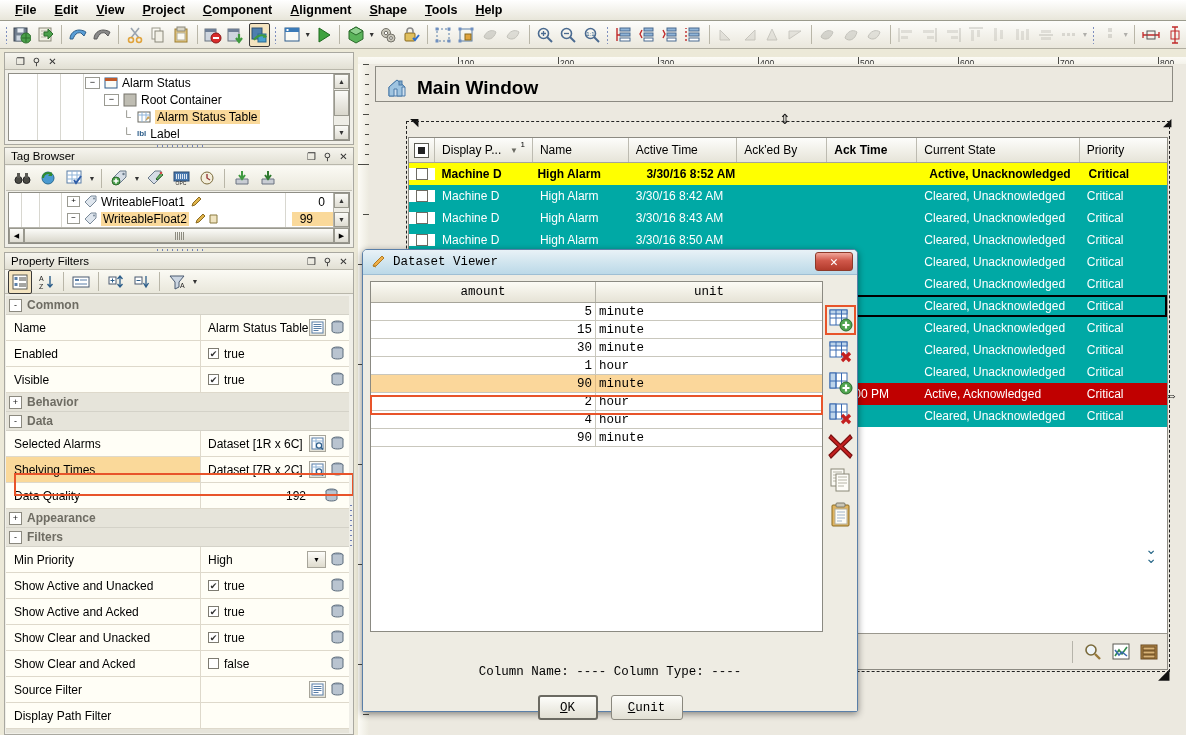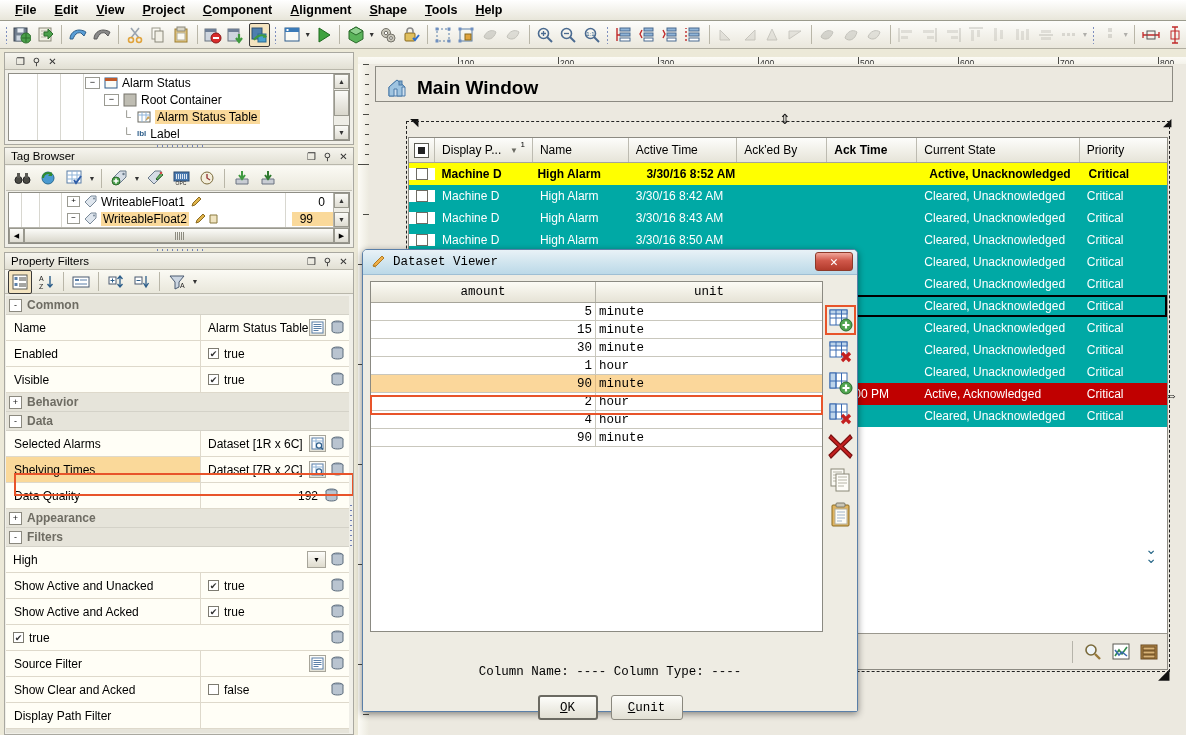--- a/index.html
+++ b/index.html
@@ -824,41 +824,42 @@
                 <ellipse cx="7.5" cy="3" rx="5.5" ry="2" fill="#9aa8b8" stroke="#5a6a7a"></ellipse>
                 <path d="M2 3v8c0 1.1 2.5 2 5.5 2s5.5-.9 5.5-2V3" fill="#b9c4d0" stroke="#5a6a7a"></path>
               </svg>
           </span>
         </div>
       </div>
 
       <div class="prow">
         <div class="pname">Data Quality</div>
         <div class="pval rightal">
-          <span style="margin-right:5px;">192</span>
+          <span style="margin-right:17px;">192</span>
           <span class="bindico">
             <svg width="15" height="15" viewBox="0 0 15 15">
                 <ellipse cx="7.5" cy="3" rx="5.5" ry="2" fill="#9aa8b8" stroke="#5a6a7a"></ellipse>
                 <path d="M2 3v8c0 1.1 2.5 2 5.5 2s5.5-.9 5.5-2V3" fill="#b9c4d0" stroke="#5a6a7a"></path>
               </svg>
           </span>
         </div>
       </div>
 
       <div class="pgroup">
         <span class="pgexp">+</span>
         <span>Appearance</span>
       </div>
 
       <div class="pgroup">
         <span class="pgexp">-</span>
         <span>Filters</span>
       </div>
 
       <div class="prow">
+        <div class="pname">Min Priority</div>
         <div class="pval">
           <span style="flex:1;">High</span>
           <span class="ddbtn">▼</span>
           <span class="bindico">
             <svg width="15" height="15" viewBox="0 0 15 15">
                 <ellipse cx="7.5" cy="3" rx="5.5" ry="2" fill="#9aa8b8" stroke="#5a6a7a"></ellipse>
                 <path d="M2 3v8c0 1.1 2.5 2 5.5 2s5.5-.9 5.5-2V3" fill="#b9c4d0" stroke="#5a6a7a"></path>
               </svg>
           </span>
         </div>
@@ -886,56 +887,57 @@
           <span class="bindico">
             <svg width="15" height="15" viewBox="0 0 15 15">
                 <ellipse cx="7.5" cy="3" rx="5.5" ry="2" fill="#9aa8b8" stroke="#5a6a7a"></ellipse>
                 <path d="M2 3v8c0 1.1 2.5 2 5.5 2s5.5-.9 5.5-2V3" fill="#b9c4d0" stroke="#5a6a7a"></path>
               </svg>
           </span>
         </div>
       </div>
 
       <div class="prow">
+        <div class="pname">Show Clear and Unacked</div>
         <div class="pval">
           <span class="cbx">✔</span>
           <span style="flex:1;">true</span>
+          <span class="bindico">
+            <svg width="15" height="15" viewBox="0 0 15 15">
+                <ellipse cx="7.5" cy="3" rx="5.5" ry="2" fill="#9aa8b8" stroke="#5a6a7a"></ellipse>
+                <path d="M2 3v8c0 1.1 2.5 2 5.5 2s5.5-.9 5.5-2V3" fill="#b9c4d0" stroke="#5a6a7a"></path>
+              </svg>
+          </span>
+        </div>
+      </div>
+
+      <div class="prow">
+        <div class="pname">Show Clear and Acked</div>
+        <div class="pval">
+          <span class="cbx"></span>
+          <span style="flex:1;">false</span>
           <span class="bindico">
             <svg width="15" height="15" viewBox="0 0 15 15">
                 <ellipse cx="7.5" cy="3" rx="5.5" ry="2" fill="#9aa8b8" stroke="#5a6a7a"></ellipse>
                 <path d="M2 3v8c0 1.1 2.5 2 5.5 2s5.5-.9 5.5-2V3" fill="#b9c4d0" stroke="#5a6a7a"></path>
               </svg>
           </span>
         </div>
       </div>
 
       <div class="prow">
         <div class="pname">Source Filter</div>
         <div class="pval">
           <span style="flex:1;"></span>
           <span class="btn-ico">
             <svg width="13" height="13" viewBox="0 0 13 13">
                 <rect x="1" y="1" width="11" height="11" fill="#fff" stroke="#5a7fa8"></rect>
                 <path d="M2.5 3.5h8M2.5 5.5h8M2.5 7.5h8M2.5 9.5h5" stroke="#5a7fa8"></path>
               </svg>
           </span>
-          <span class="bindico">
-            <svg width="15" height="15" viewBox="0 0 15 15">
-                <ellipse cx="7.5" cy="3" rx="5.5" ry="2" fill="#9aa8b8" stroke="#5a6a7a"></ellipse>
-                <path d="M2 3v8c0 1.1 2.5 2 5.5 2s5.5-.9 5.5-2V3" fill="#b9c4d0" stroke="#5a6a7a"></path>
-              </svg>
-          </span>
-        </div>
-      </div>
-
-      <div class="prow">
-        <div class="pname">Show Clear and Acked</div>
-        <div class="pval">
-          <span class="cbx"></span>
-          <span style="flex:1;">false</span>
           <span class="bindico">
             <svg width="15" height="15" viewBox="0 0 15 15">
                 <ellipse cx="7.5" cy="3" rx="5.5" ry="2" fill="#9aa8b8" stroke="#5a6a7a"></ellipse>
                 <path d="M2 3v8c0 1.1 2.5 2 5.5 2s5.5-.9 5.5-2V3" fill="#b9c4d0" stroke="#5a6a7a"></path>
               </svg>
           </span>
         </div>
       </div>
 
       <div class="prow">

